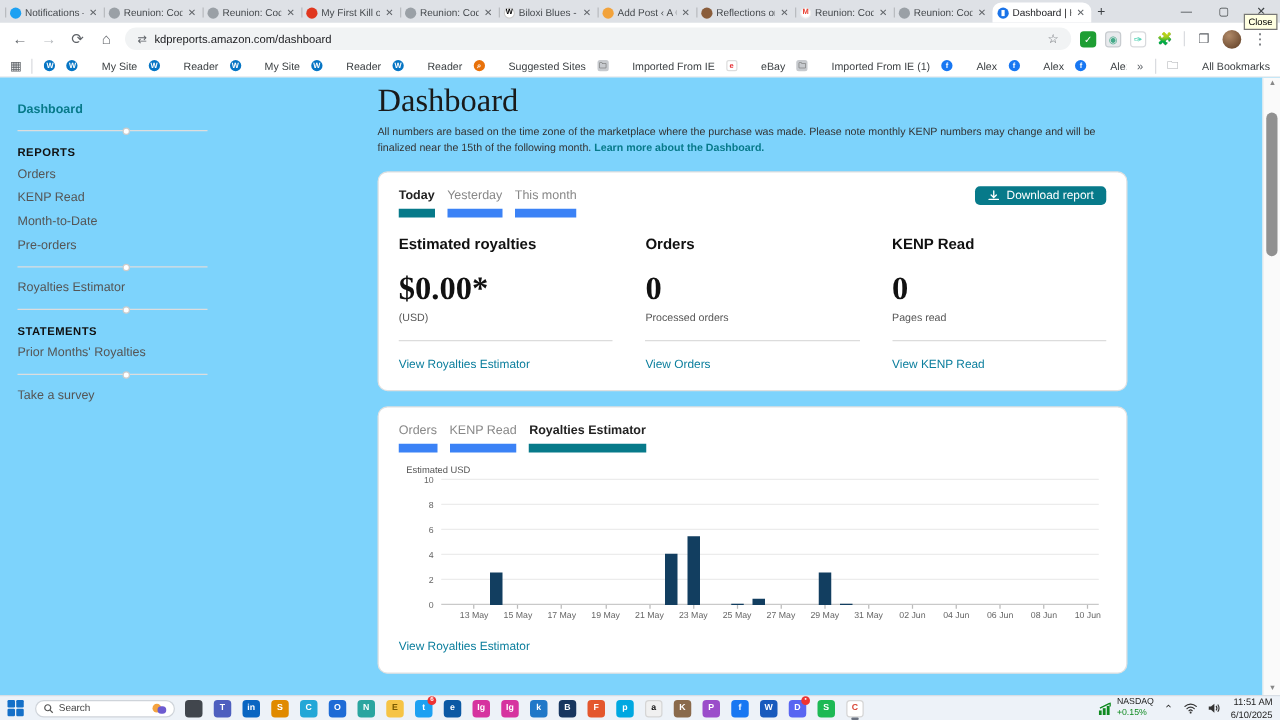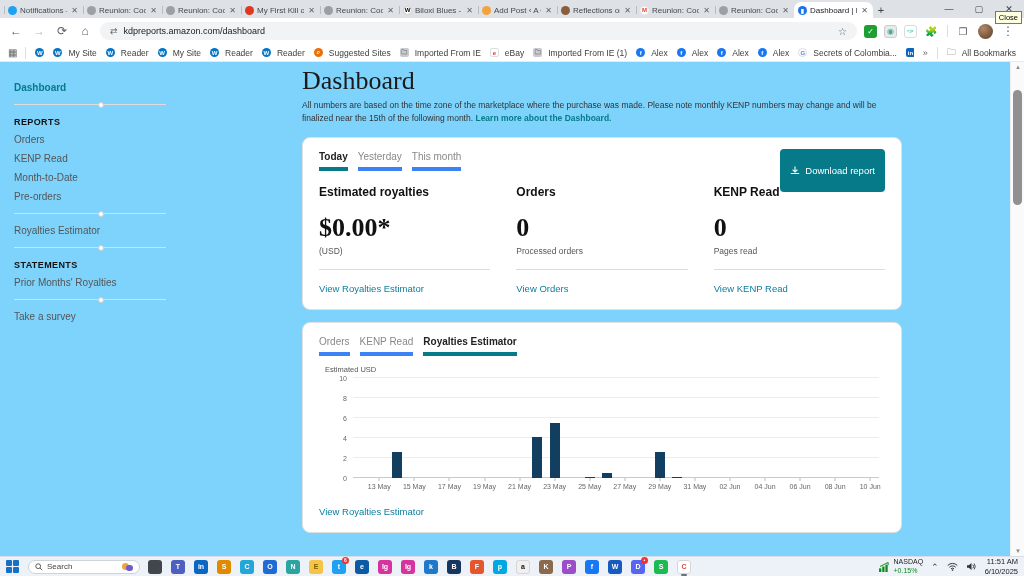--- a/index.html
+++ b/index.html
@@ -31,21 +31,21 @@
   .omni-ic { font-size:9px; color:#5f6368; }
   .url { font-size:9px; color:#202124; }
   .omni-star { margin-left:auto; font-size:10px; color:#5f6368; }
   .ext { width:13px; height:13px; border-radius:3px; display:flex; align-items:center; justify-content:center; font-size:8px; color:#fff; }
   .tb-sep { width:1px; height:12px; background:#dadce0; }
   .avatar { width:15px; height:15px; border-radius:50%; background:radial-gradient(circle at 35% 30%, #b08968, #5c3b22); }
 
   
   .bookmarks { height:18px; background:#fff; display:flex; align-items:center; padding:0 8px; gap:9px; font-size:8.5px;
                color:#3c4043; border-bottom:1px solid #e8eaed; }
-  .bm { display:flex; align-items:center; gap:6px; white-space:nowrap; }
+  .bm { display:flex; align-items:center; gap:19px; white-space:nowrap; }
   .bm .bic { width:9px; height:9px; border-radius:50%; display:flex; align-items:center; justify-content:center;
              font-size:6px; font-weight:bold; color:#fff; flex-shrink:0; }
   .bm .bic.sq { border-radius:2px; }
   .apps-ic { font-size:10px; color:#5f6368; letter-spacing:-1px; }
   .bm-chev { color:#5f6368; font-size:9px; }
 
   
   .content { height:494px; background:#7dd3fc; display:flex; position:relative; }
 
   .sidebar { width:190px; flex-shrink:0; padding:16px 0 0 14px; font-size:10px; color:#555; }
@@ -58,25 +58,25 @@
 
   .main { flex:1; position:relative; overflow:hidden; }
   .col { width:600px; margin-left:112px; }
   .page-title { font-family:"Liberation Serif", serif; font-size:26px; color:#1a1a1a; margin:4px 0 3px; font-weight:normal; }
   .page-desc { font-size:8.5px; color:#333; line-height:1.55; }
   .page-desc a { color:#077a8a; font-weight:bold; text-decoration:none; }
 
   .card { border:1px solid #e0e0e0; border-radius:8px; background:#fff; padding:13px 16px; margin-top:12px; }
 
   .ptabs { display:flex; gap:10px; }
-  .ptab { font-size:10px; color:#888; padding-bottom:5px; border-bottom:4px solid #3b82f6; cursor:pointer; }
+  .ptab { font-size:10px; color:#888; padding-bottom:5px; border-bottom:7px solid #3b82f6; cursor:pointer; }
   .ptab.active { color:#222; font-weight:bold; border-bottom-color:#077a8a; }
 
   .dl-btn { position:absolute; right:16px; top:11px; background:#077a8a; color:#fff; font-size:9.5px; border:none;
-            border-radius:4px; padding:16px 10px; display:flex; align-items:center; gap:5px; cursor:pointer; }
+            border-radius:4px; padding:2px 10px; display:flex; align-items:center; gap:5px; cursor:pointer; }
 
   .metrics { display:grid; grid-template-columns:1fr 1fr 1fr; gap:0 26px; margin-top:14px; }
   .m-title { font-size:12px; font-weight:bold; color:#111; }
   .m-value { font-family:"Liberation Serif", serif; font-size:26px; font-weight:bold; color:#111; margin-top:14px; }
   .m-sub { font-size:8.5px; color:#555; margin-top:3px; }
   .m-hr { border:none; border-top:1px solid #dcdcdc; margin:13px 0 8px; }
   .m-link, .view-link { font-size:9.5px; color:#0b7e9d; text-decoration:none; cursor:pointer; }
 
   .chart-head { display:flex; align-items:center; justify-content:space-between; margin-top:10px; }
   .chart-title { font-size:13px; font-weight:bold; color:#111; }

